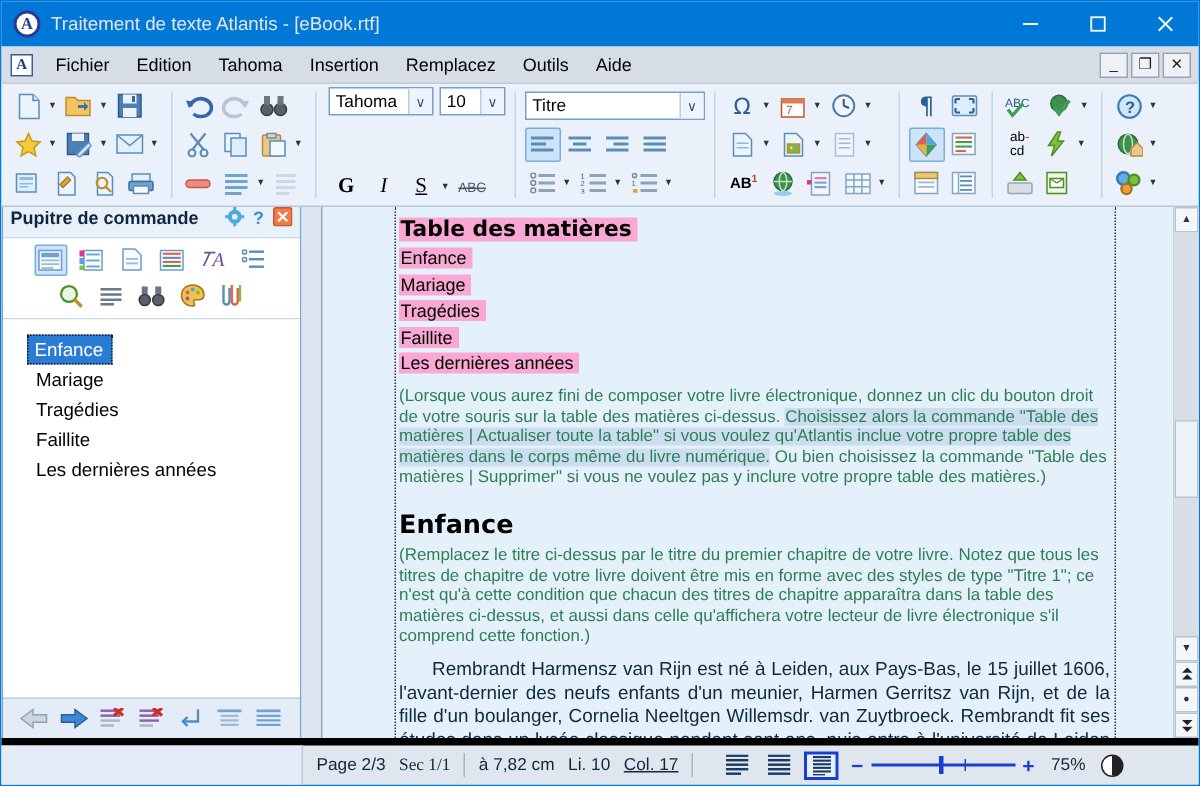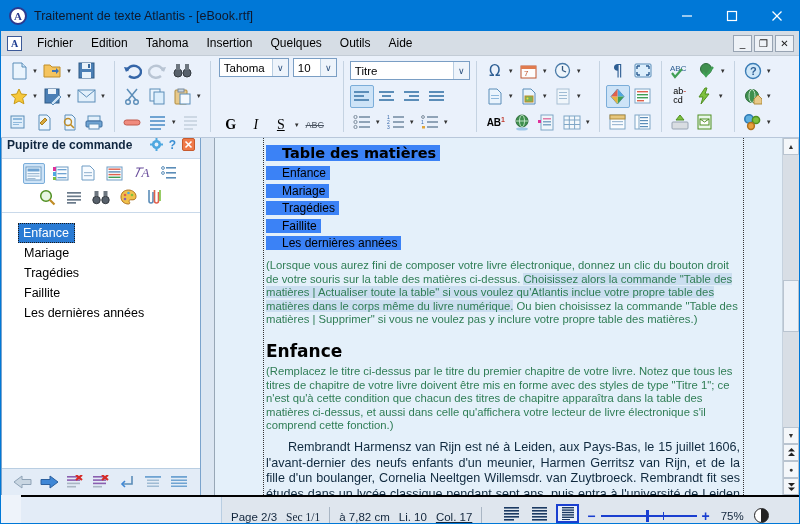--- a/index.html
+++ b/index.html
@@ -11,21 +11,21 @@
   }
   .app{width:800px;height:524px;position:relative;display:flex;flex-direction:column;
        border:1px solid #0078d7;box-sizing:border-box;background:#eef3fa;}
 
   
   .titlebar{height:30px;background:#0078d7;display:flex;align-items:center;flex:0 0 auto;}
   .tb-icon{width:18px;height:18px;margin-left:8px;margin-right:7px;border-radius:50%;
            background:#fff;border:2px solid #2b3a8f;display:flex;align-items:center;
            justify-content:center;font-size:11px;font-weight:bold;color:#2b3a8f;
            font-family:"Liberation Serif",serif;box-sizing:border-box;}
-  .tb-title{color:#0f172a;font-size:12.5px;flex:1;white-space:nowrap;overflow:hidden;}
+  .tb-title{color:#e5e5e5;font-size:12.5px;flex:1;white-space:nowrap;overflow:hidden;}
   .tb-btns{display:flex;height:30px;}
   .tb-btn{width:45px;height:30px;display:flex;align-items:center;justify-content:center;
           color:#fff;font-size:13px;}
   .tb-btn svg{display:block;}
 
   
   .menubar{height:24px;background:#d6dde5;display:flex;align-items:center;flex:0 0 auto;
            border-bottom:1px solid #c3ccd6;}
   .menu-appicon{width:15px;height:15px;margin-left:6px;margin-right:6px;border:1px solid #3b5998;
        background:#fff;color:#1a3a8f;font-size:10px;font-weight:bold;display:flex;
@@ -77,43 +77,43 @@
 
   
   .docwrap{flex:1;display:flex;min-width:0;position:relative;background:#c9d6e4;}
   .docscroll{flex:1;background:#dbe6f2;position:relative;overflow:hidden;min-width:0;}
   .page{position:absolute;left:13px;top:0;right:0;bottom:0;background:#e4f0fa;
         border-left:1px solid #97a7b6;box-sizing:border-box;}
   .textcol{position:absolute;left:51px;top:8px;right:42px;}
   .marginmark{position:absolute;top:0;bottom:0;width:0;border-left:1px dotted #333;}
   .mm-left{left:48px;}
   .mm-right{right:38px;}
-  .field{background:#3b82f6;display:inline;padding:0 4px 0 16px;}
+  .field{background:#f9a8d4;display:inline;padding:0 4px 0 1px;}
   .toc-line{margin:0 0 2.5px 0;font-size:12px;line-height:15px;}
   .toc-h{margin:0 0 4px 0;}
   .toc-h .field{font-size:14.5px;font-weight:bold;font-family:"DejaVu Sans",sans-serif;}
   .green{color:#2f7d55;font-size:11.3px;line-height:13.6px;margin:8px 0 0 0;}
   .hl{background:#cbdef0;}
   .chap{font-size:17px;font-weight:bold;margin:14px 0 3px 0;font-family:"DejaVu Sans",sans-serif;}
   .bodytext{font-size:12.6px;line-height:15.6px;margin:7px 0 0 0;text-align:justify;color:#102a3f;}
   .bodytext .ind{display:inline-block;width:22px;}
 
   
   .vsb{width:17px;background:#f0f0f0;display:flex;flex-direction:column;
        border-left:1px solid #c6d2de;box-sizing:border-box;}
   .sbbtn{height:17px;display:flex;align-items:center;justify-content:center;font-size:7px;
          color:#333;border:1px solid #b9c4d0;background:#f4f7fa;box-sizing:border-box;}
   .sbtrack{flex:1;background:#d8dee5;position:relative;}
   .sbthumb{position:absolute;left:0;right:0;top:125px;height:52px;background:#edf2f8;
            border:1px solid #b9c4d0;box-sizing:border-box;}
   .vsb-bottom{display:flex;flex-direction:column;}
 
   
-  .statusbar{height:26px;background:#dfe6ee;border-top:2px solid #000000;flex:0 0 auto;
-             display:flex;align-items:flex-end;font-size:11.5px;color:#12263c;margin-left:20px;}
+  .statusbar{height:26px;background:#dfe6ee;border-top:5px solid #000000;flex:0 0 auto;
+             display:flex;align-items:center;font-size:11.5px;color:#12263c;}
   .sb-left{width:200px;display:flex;align-items:center;justify-content:center;gap:6px;height:100%;
            background:#e3ecf7;border-right:1px solid #b9cee2;}
   .sb-cell{padding:0 9px;white-space:nowrap;}
   .sb-div{width:1px;height:16px;background:#a9b6c4;}
   .sb-viewbtn{width:23px;height:19px;display:flex;align-items:center;justify-content:center;
               font-size:12px;color:#1b3a63;box-sizing:border-box;}
   .sb-viewbtn.sel{border:2px solid #1a3fd0;background:#e9f0fa;}
   .zoomwrap{display:flex;align-items:center;gap:5px;margin-left:8px;}
   .zline{width:96px;height:2px;background:#1a3fd0;position:relative;}
   .zthumb{position:absolute;left:45px;top:-5px;width:3px;height:12px;background:#1a3fd0;}
@@ -149,21 +149,21 @@
       </div>
     </div>
   </div>
 
   <div class="menubar">
     <div class="menu-appicon">A</div>
     <div class="menu-item">Fichier</div>
     <div class="menu-item">Edition</div>
     <div class="menu-item">Tahoma</div>
     <div class="menu-item">Insertion</div>
-    <div class="menu-item">Quelques</div>
+    <div class="menu-item">Remplacez</div>
     <div class="menu-item">Outils</div>
     <div class="menu-item">Aide</div>
     <div class="menu-spacer"></div>
     <div class="mdi-btns">
       <div class="mdi-btn">_</div>
       <div class="mdi-btn">❐</div>
       <div class="mdi-btn">✕</div>
     </div>
   </div>
 

